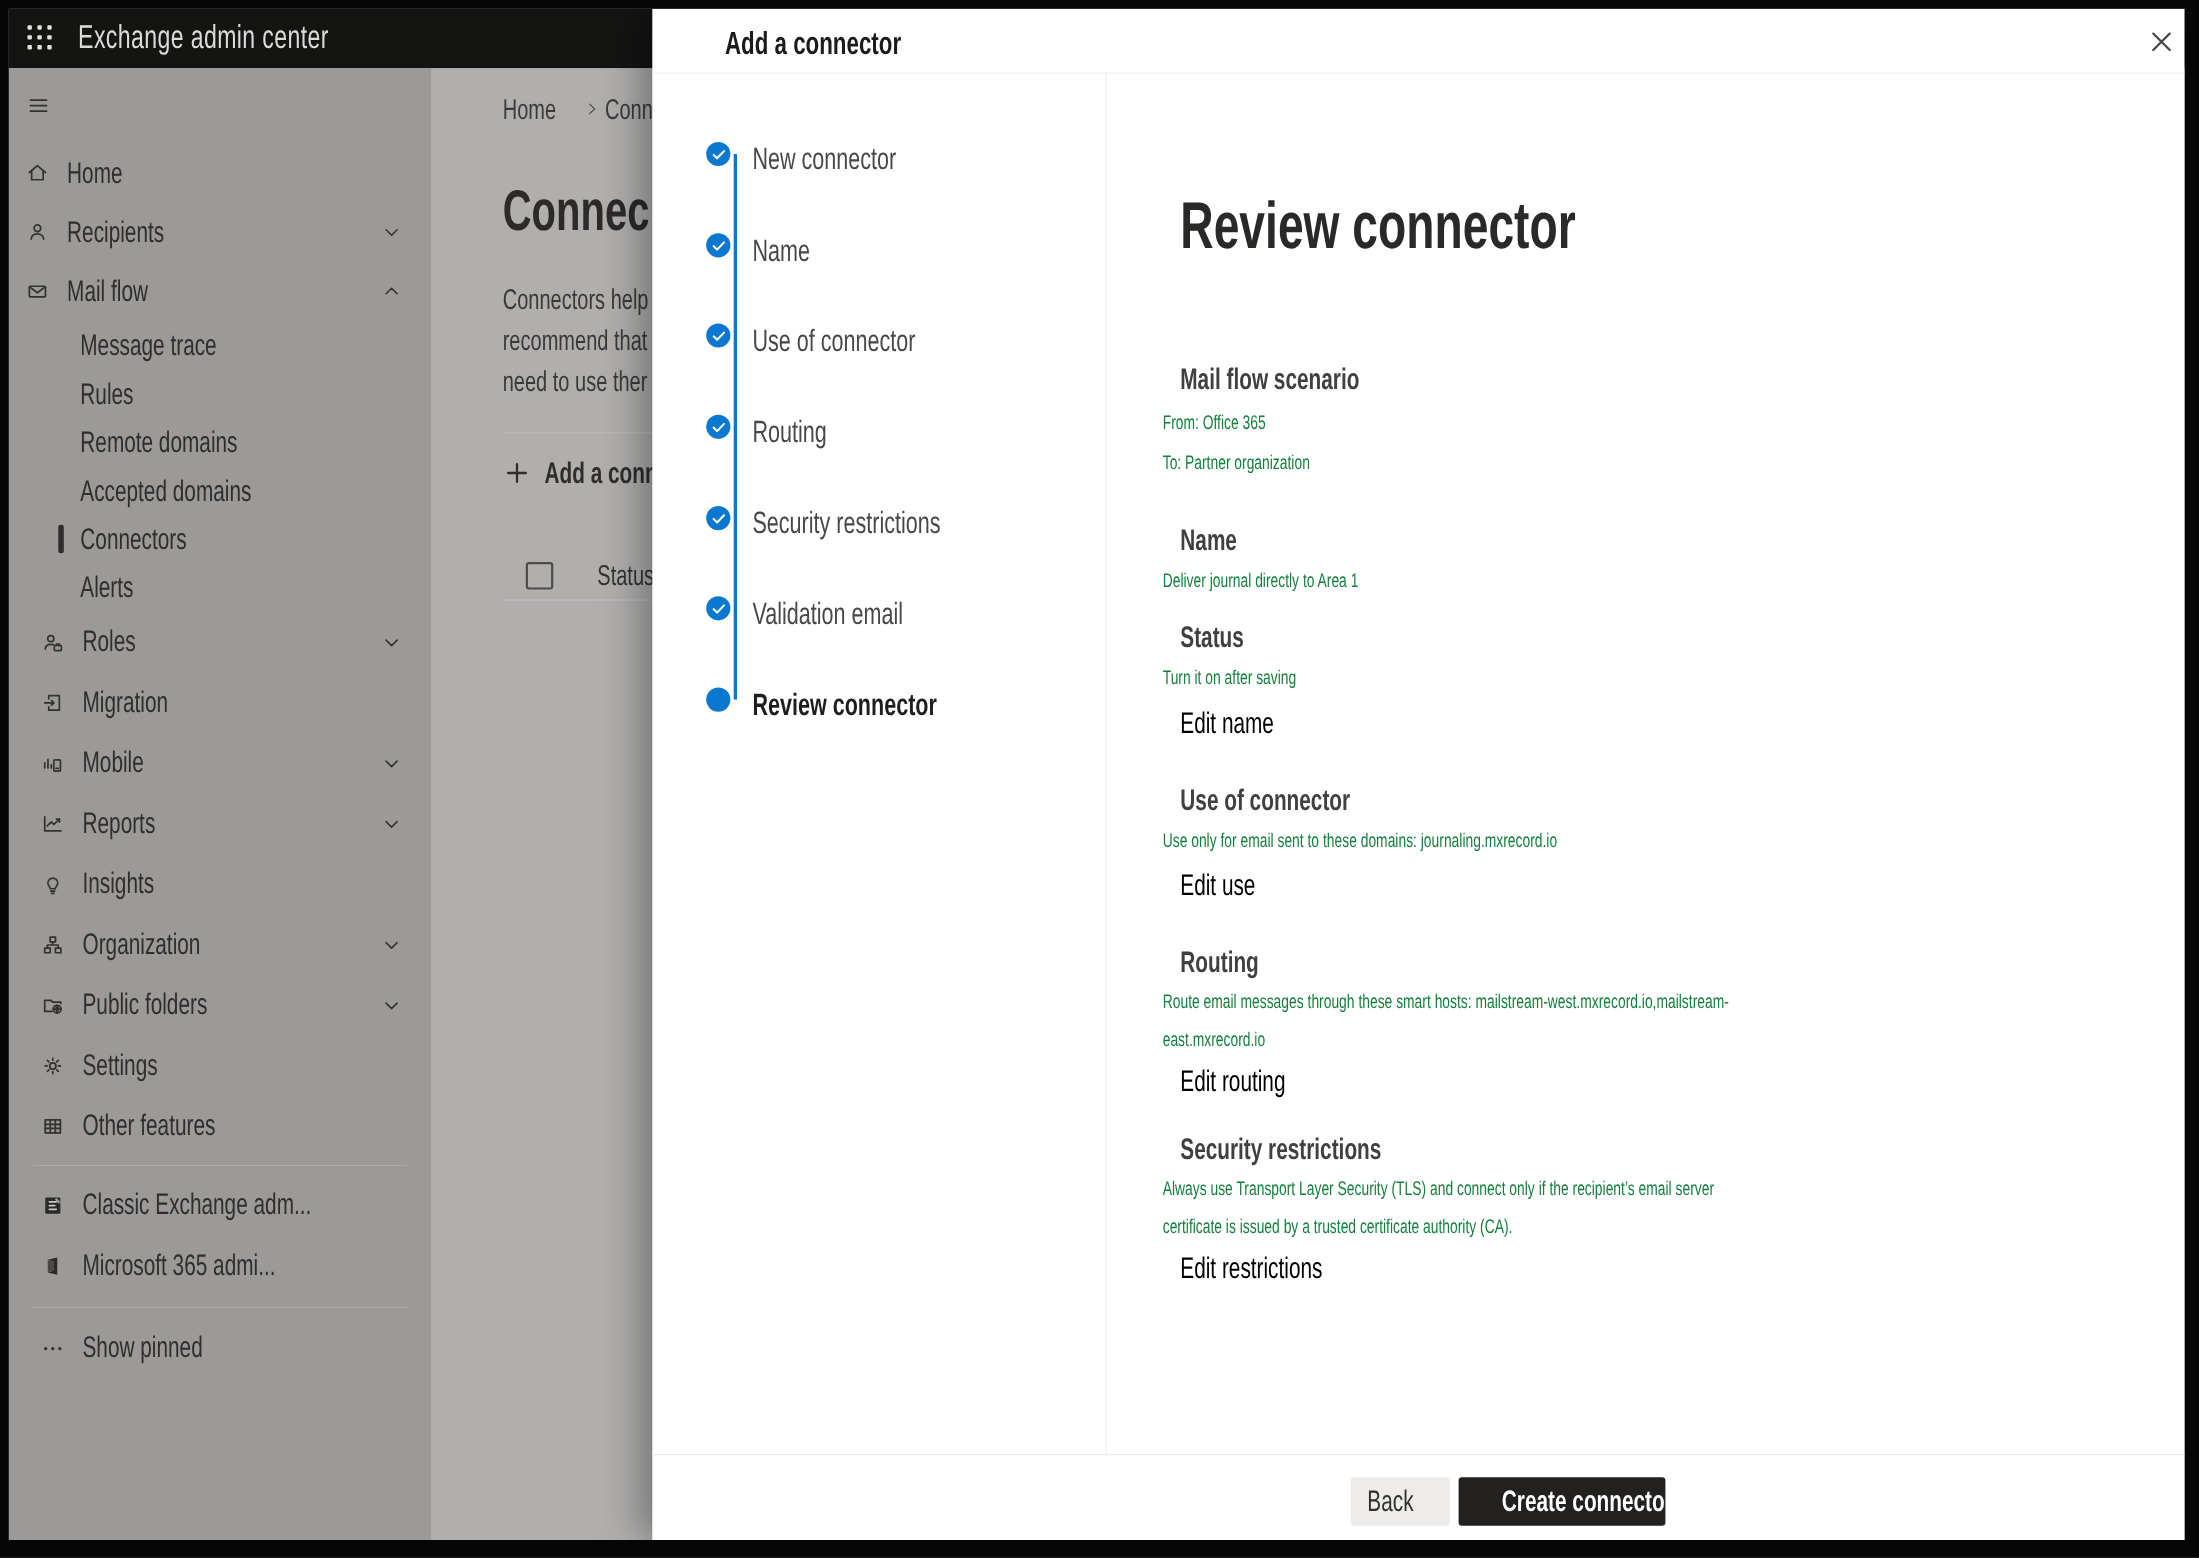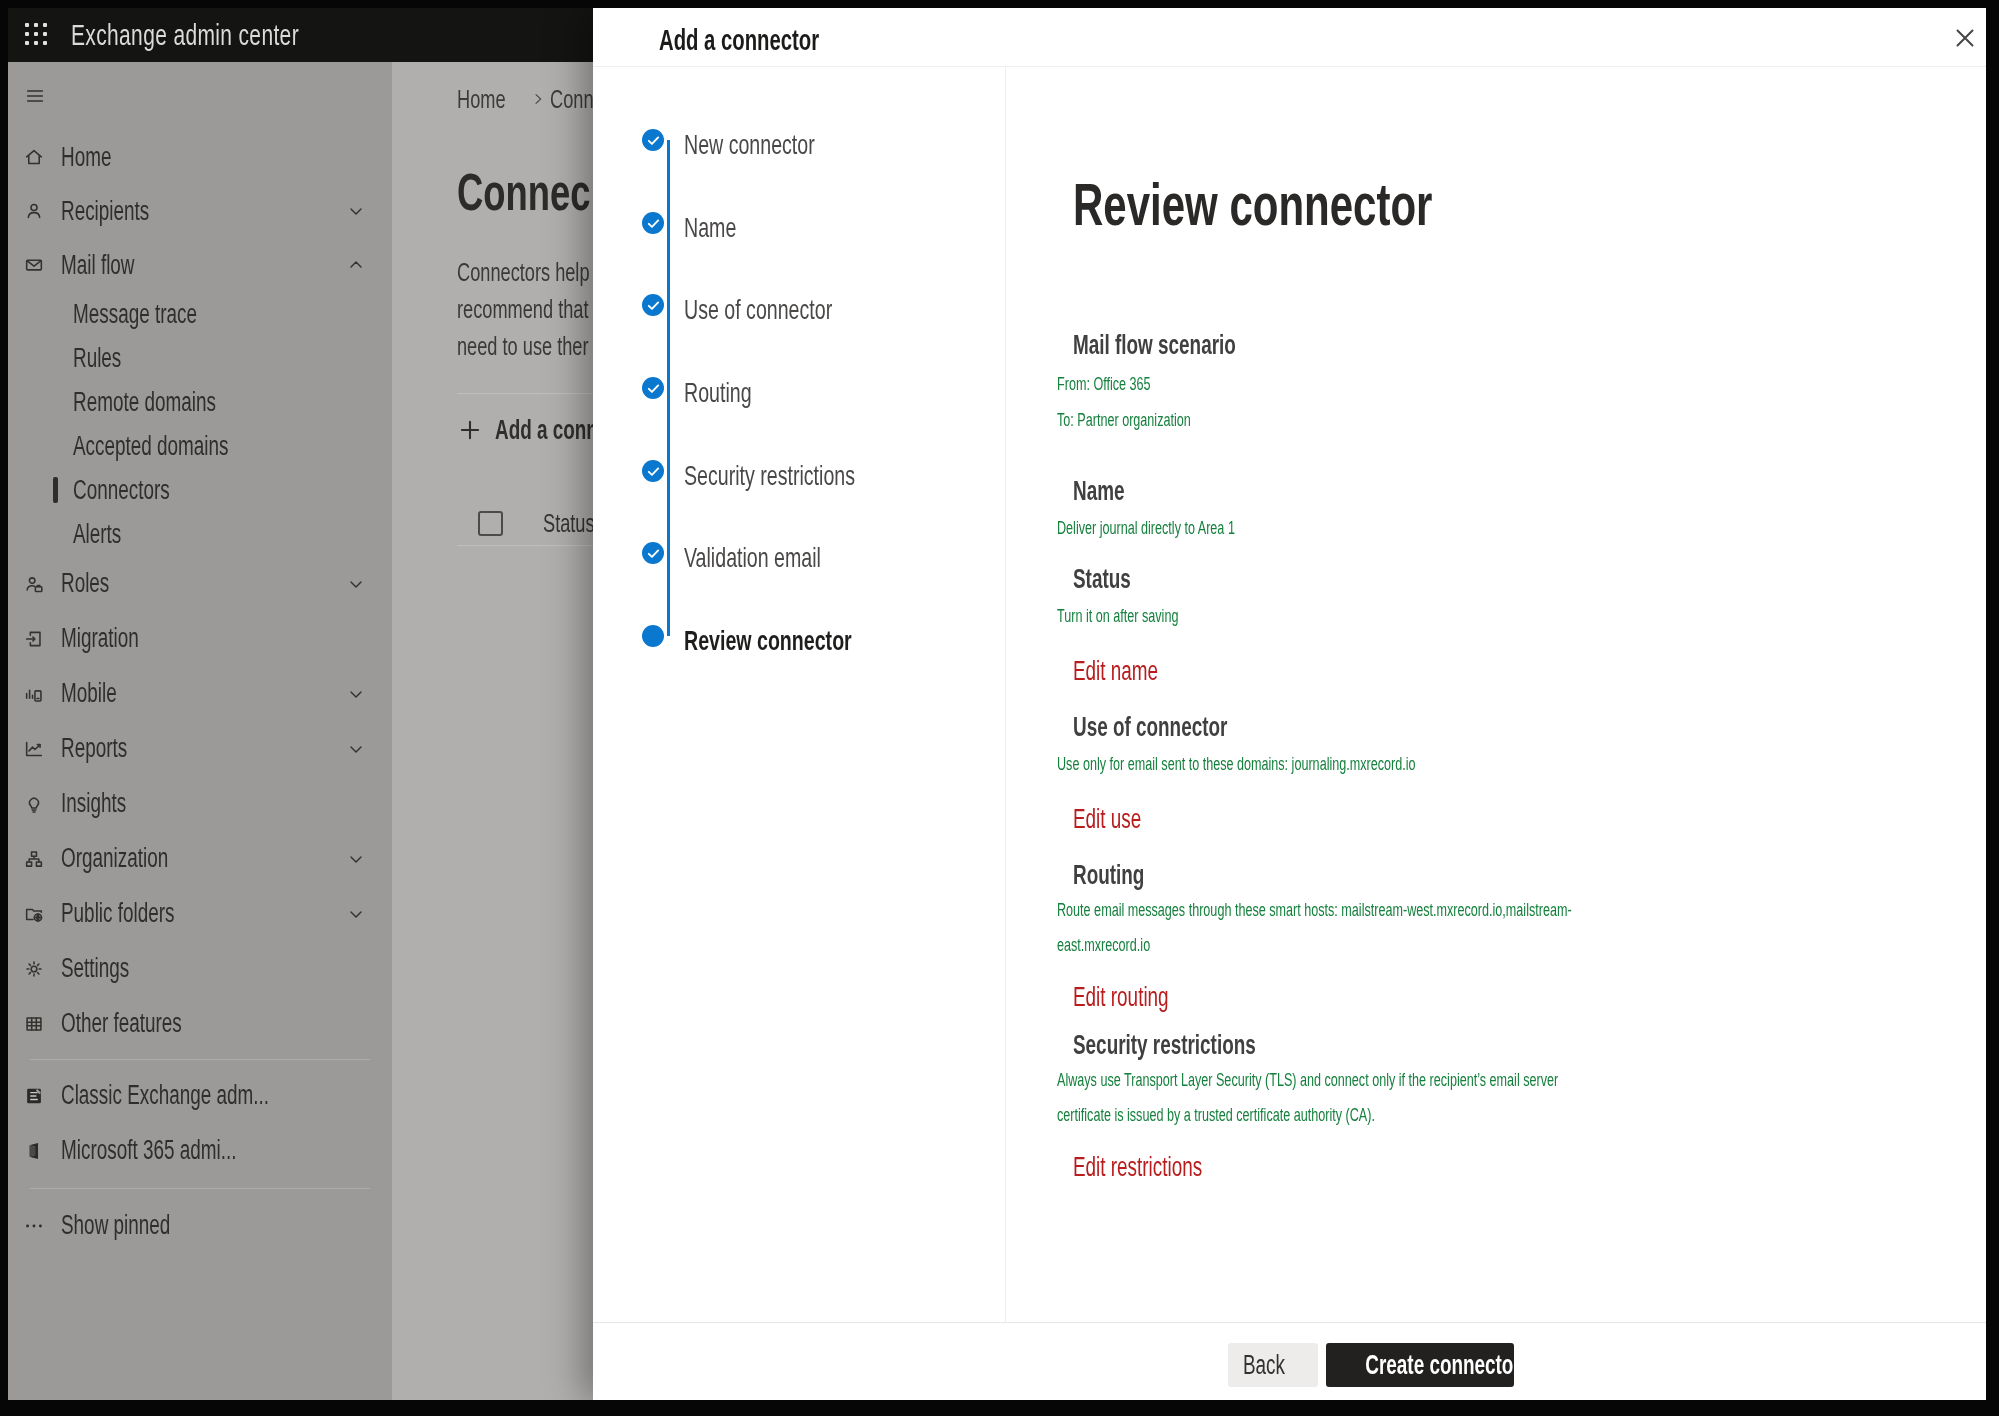--- a/index.html
+++ b/index.html
@@ -15,21 +15,21 @@
   .topbar{position:absolute;left:0;top:0;width:100%;height:54px;background:#141413;display:flex;align-items:center;}
   .waffle{width:24px;height:24px;margin-left:17px;display:grid;grid-template-columns:repeat(3,4px);
           grid-template-rows:repeat(3,4px);gap:5px;cursor:pointer;}
   .waffle i{background:#e2e1e0;border-radius:1px;}
   .topbar-title{color:#dcdbda;font-size:30px;margin-left:22px;letter-spacing:.5px;}
 
   
   .sidebar{position:absolute;left:0;top:54px;width:384px;bottom:0;background:#9b9a99;color:#2f2e2d;}
   .burger{height:68px;display:flex;align-items:center;padding-left:16px;cursor:pointer;}
   .srow{display:flex;align-items:center;position:relative;cursor:pointer;}
-  .srow.top{height:55px;padding-left:15px;}
+  .srow.top{height:55px;padding-left:29px;}
   .srow.top3{height:54px;padding-left:15px;}
   .srow.sub{height:44px;padding-left:65px;}
   .sicon{width:22px;height:22px;margin-right:16px;flex:0 0 auto;display:flex;align-items:center;justify-content:center;}
   .slabel{font-size:27px;color:#2f2e2d;}
   .schev{margin-left:auto;margin-right:26px;display:flex;}
   .schev.up svg{transform:rotate(180deg);}
   .selbar{position:absolute;left:45px;top:9px;width:5px;height:26px;background:#2e2d2c;border-radius:2px;}
   .sdiv{height:1px;background:#adacab;margin:8px 22px 8px 22px;}
   .sdiv2{height:1px;background:#adacab;margin:10px 22px 9px 22px;}
   svg.ic{stroke:#33322f;fill:none;stroke-width:1.7;stroke-linecap:round;stroke-linejoin:round;}
@@ -58,21 +58,21 @@
 
   .stepline{position:absolute;left:74px;top:132px;width:3px;height:496px;background:#0b78d0;}
   .step{position:absolute;left:49px;height:22px;display:flex;align-items:flex-start;cursor:pointer;}
   .dot{width:22px;height:22px;border-radius:50%;background:#0b78d0;display:flex;align-items:center;justify-content:center;flex:0 0 auto;}
   .steplabel{font-size:28px;color:#4a4847;margin-left:20px;}
   .step.cur .steplabel{font-weight:bold;color:#1f1e1d;}
 
   .rc-h1{position:absolute;left:480px;top:162px;font-size:60px;font-weight:bold;color:#2a2928;}
   .sec-h{position:absolute;left:480px;font-size:27px;font-weight:bold;color:#404040;}
   .sec-l{position:absolute;left:464px;font-size:18px;color:#15803d;}
-  .sec-k{position:absolute;left:480px;font-size:27px;color:#b91c1c;cursor:pointer;margin-top:14px;}
+  .sec-k{position:absolute;left:480px;font-size:27px;color:#000000;cursor:pointer;}
 
   .ftr-line{position:absolute;left:0;top:1314px;width:100%;height:1px;background:#e8e7e5;}
   .btn{position:absolute;top:1335px;height:44px;border:none;border-radius:3px;font-size:27px;
        font-family:inherit;display:flex;align-items:center;justify-content:flex-start;cursor:pointer;}
   .btn-back{left:635px;width:90px;background:#edecea;color:#323130;}
   .btn-create{left:733px;width:188px;background:#222120;color:#fff;font-weight:bold;}
 </style>
 </head>
 <body>
 

